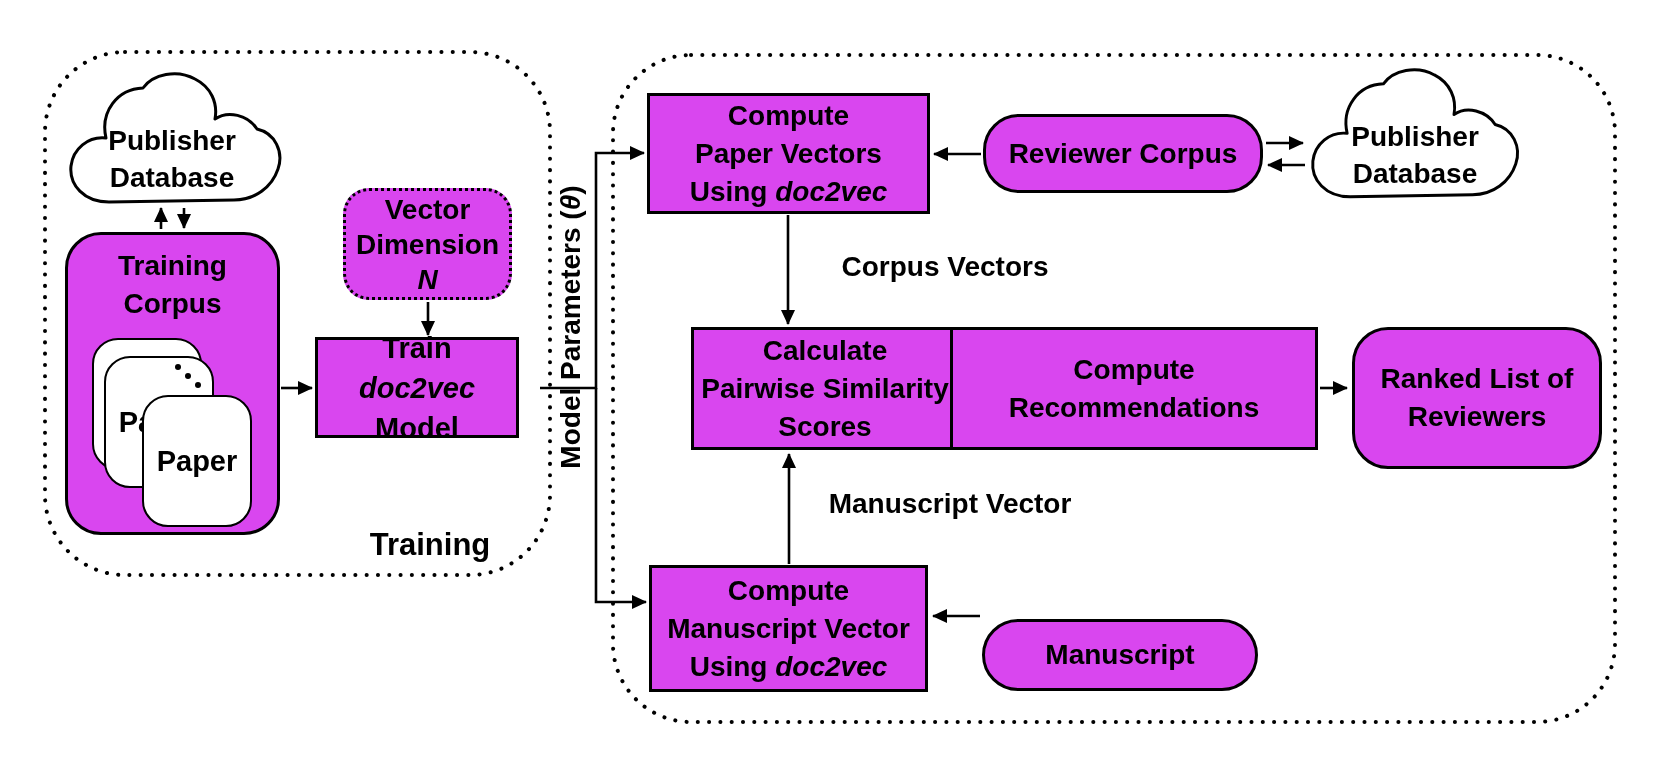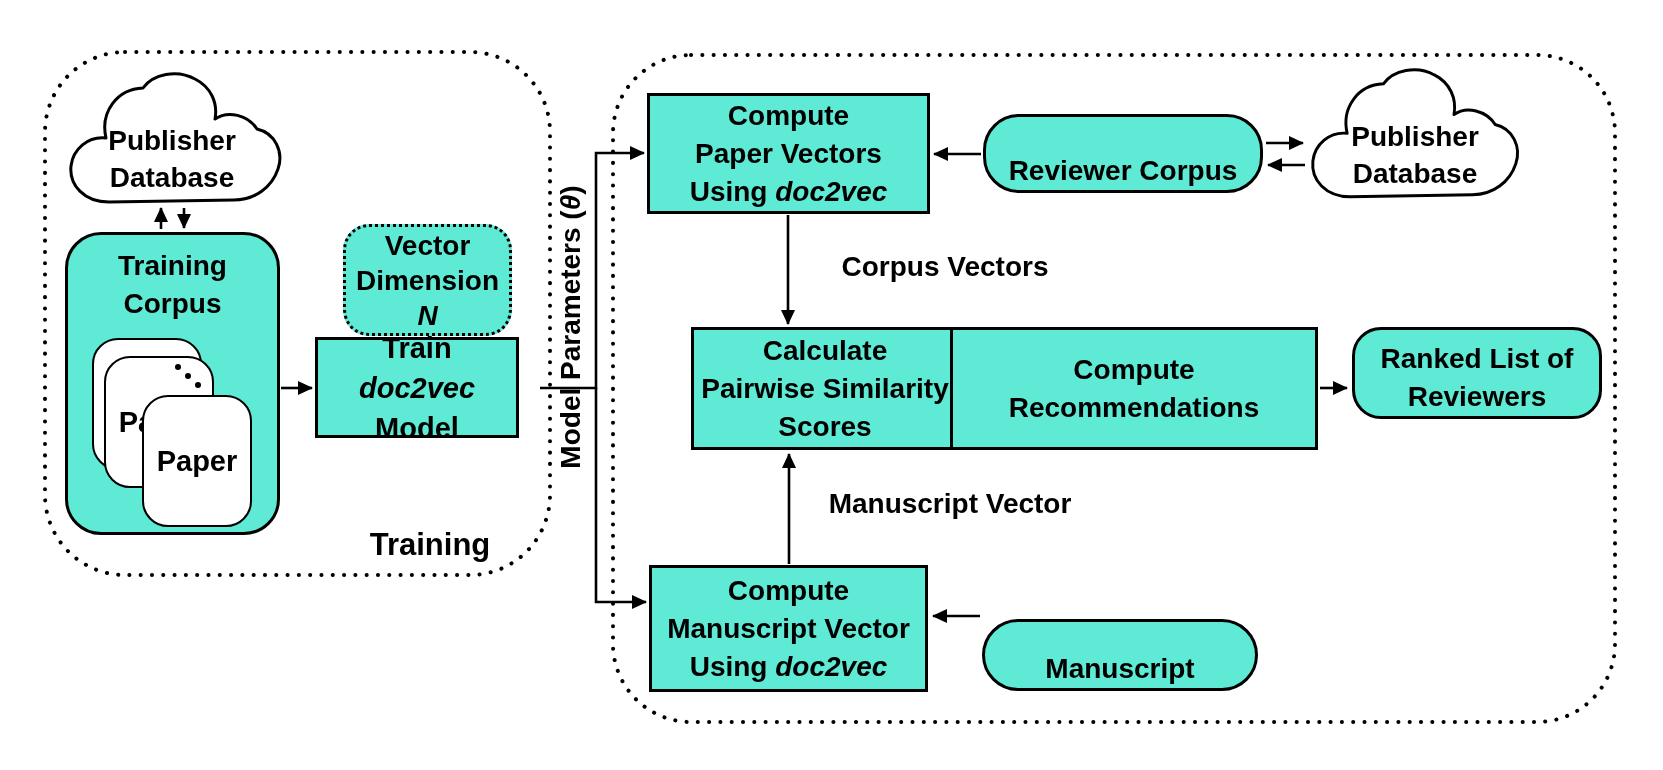--- a/index.html
+++ b/index.html
@@ -2,26 +2,26 @@
 <html><head>
 <meta charset="utf-8">
 <style>
   html,body{margin:0;padding:0;background:#fff;}
   .stage{
     position:relative;width:1663px;height:770px;background:#ffffff;overflow:hidden;
     font-family:"Liberation Sans", sans-serif;font-weight:700;color:#000;
   }
   .stage svg.wires{position:absolute;left:0;top:0;z-index:0;}
   .node{
-    position:absolute;box-sizing:border-box;background:#5eead4;border:3px solid #000;
+    position:absolute;box-sizing:border-box;background:#d946ef;border:3px solid #000;
     display:flex;flex-direction:column;justify-content:center;align-items:center;
     text-align:center;font-size:28px;line-height:38px;z-index:5;
   }
-  .node.rounded{border-radius:36px;justify-content:flex-end;}
-  .node.dashed{border:3px dotted #000;border-radius:26px;margin-top:36px;}
+  .node.rounded{border-radius:36px;}
+  .node.dashed{border:3px dotted #000;border-radius:26px;}
   .label{
     position:absolute;z-index:6;text-align:center;font-size:28px;line-height:34px;
     background:transparent;white-space:nowrap;
   }
   .section-label{font-size:31px;}
   .cloud-label{line-height:37px;}
   .rotated{
     position:absolute;z-index:6;width:340px;height:38px;left:401px;top:308px;
     transform:rotate(-90deg);transform-origin:center center;
     text-align:center;font-size:28px;line-height:38px;white-space:nowrap;
@@ -142,21 +142,21 @@
     <div>Calculate</div>
     <div>Pairwise Similarity</div>
     <div>Scores</div>
   </div>
 
   <div class="node" style="left:950px;top:327px;width:368px;height:123px;">
     <div>Compute</div>
     <div>Recommendations</div>
   </div>
 
-  <div class="node rounded" style="left:1352px;top:327px;width:250px;height:92px;border-radius:29px;">
+  <div class="node rounded" style="left:1352px;top:327px;width:250px;height:142px;">
     <div>Ranked List of</div>
     <div>Reviewers</div>
   </div>
 
   <div class="label" style="left:815px;top:487px;width:270px;">Manuscript Vector</div>
 
   <div class="node" style="left:649px;top:565px;width:279px;height:127px;">
     <div>Compute</div>
     <div>Manuscript Vector</div>
     <div><span>Using </span><i>doc2vec</i></div>

